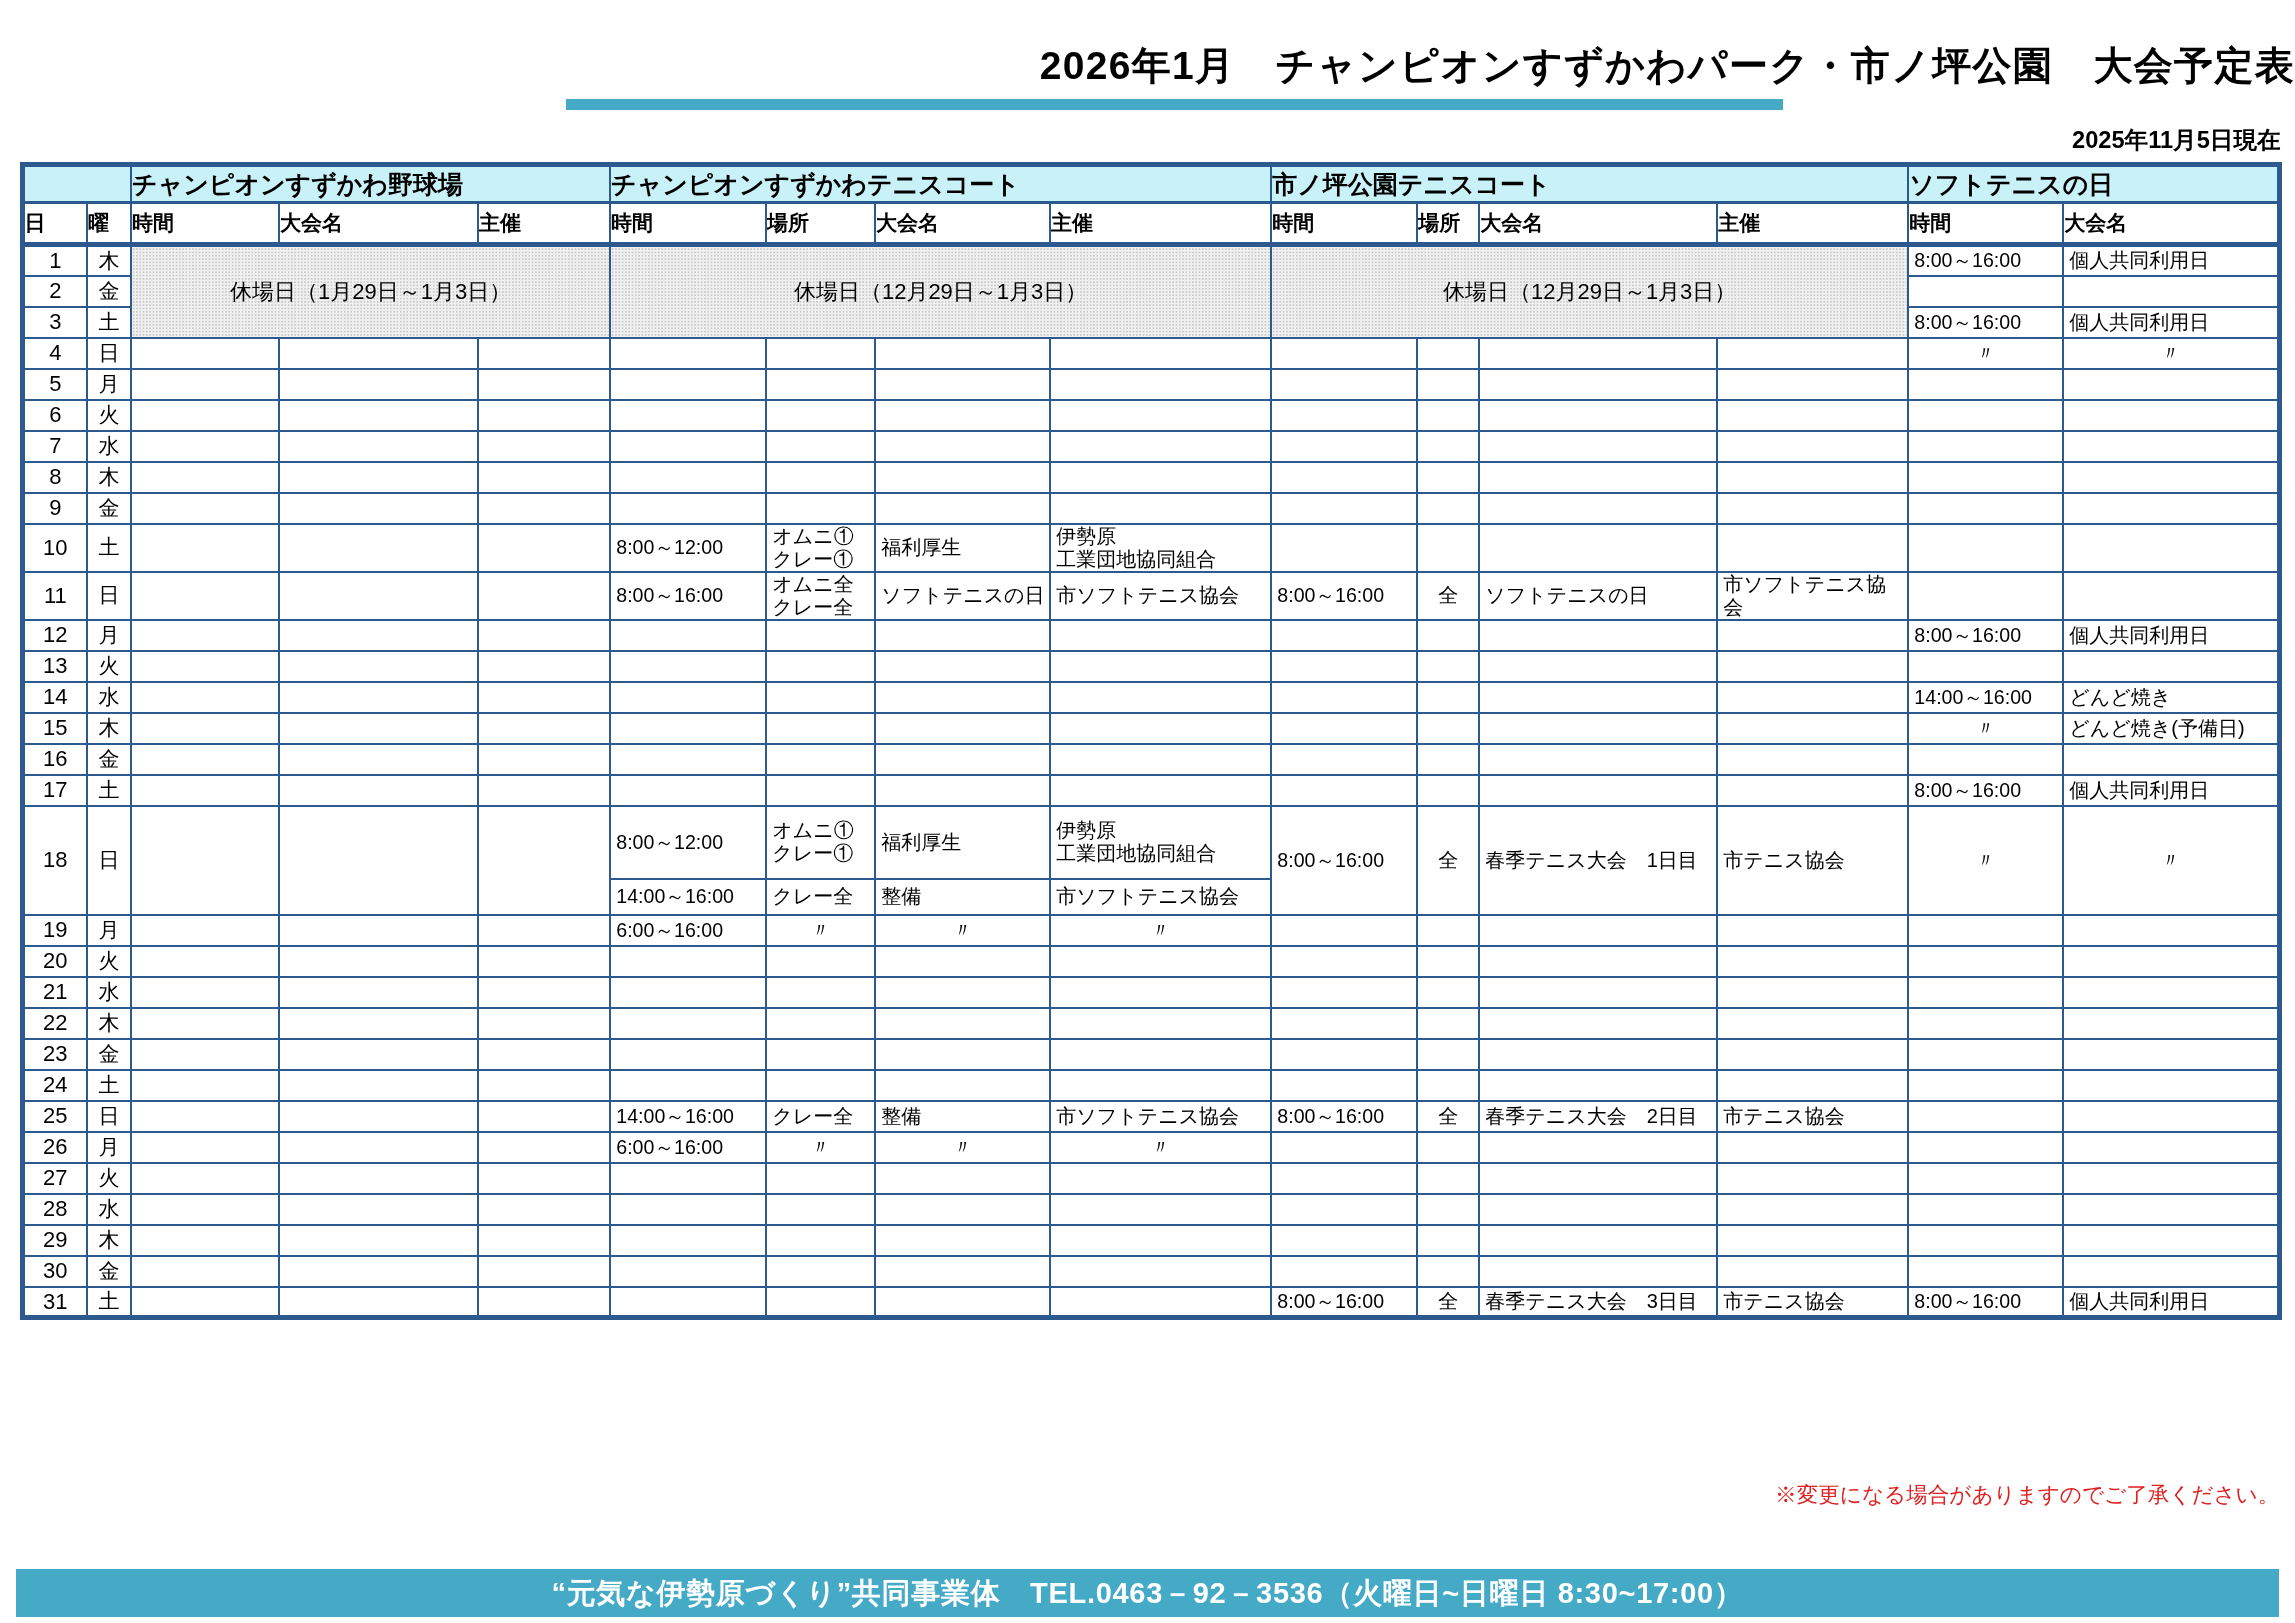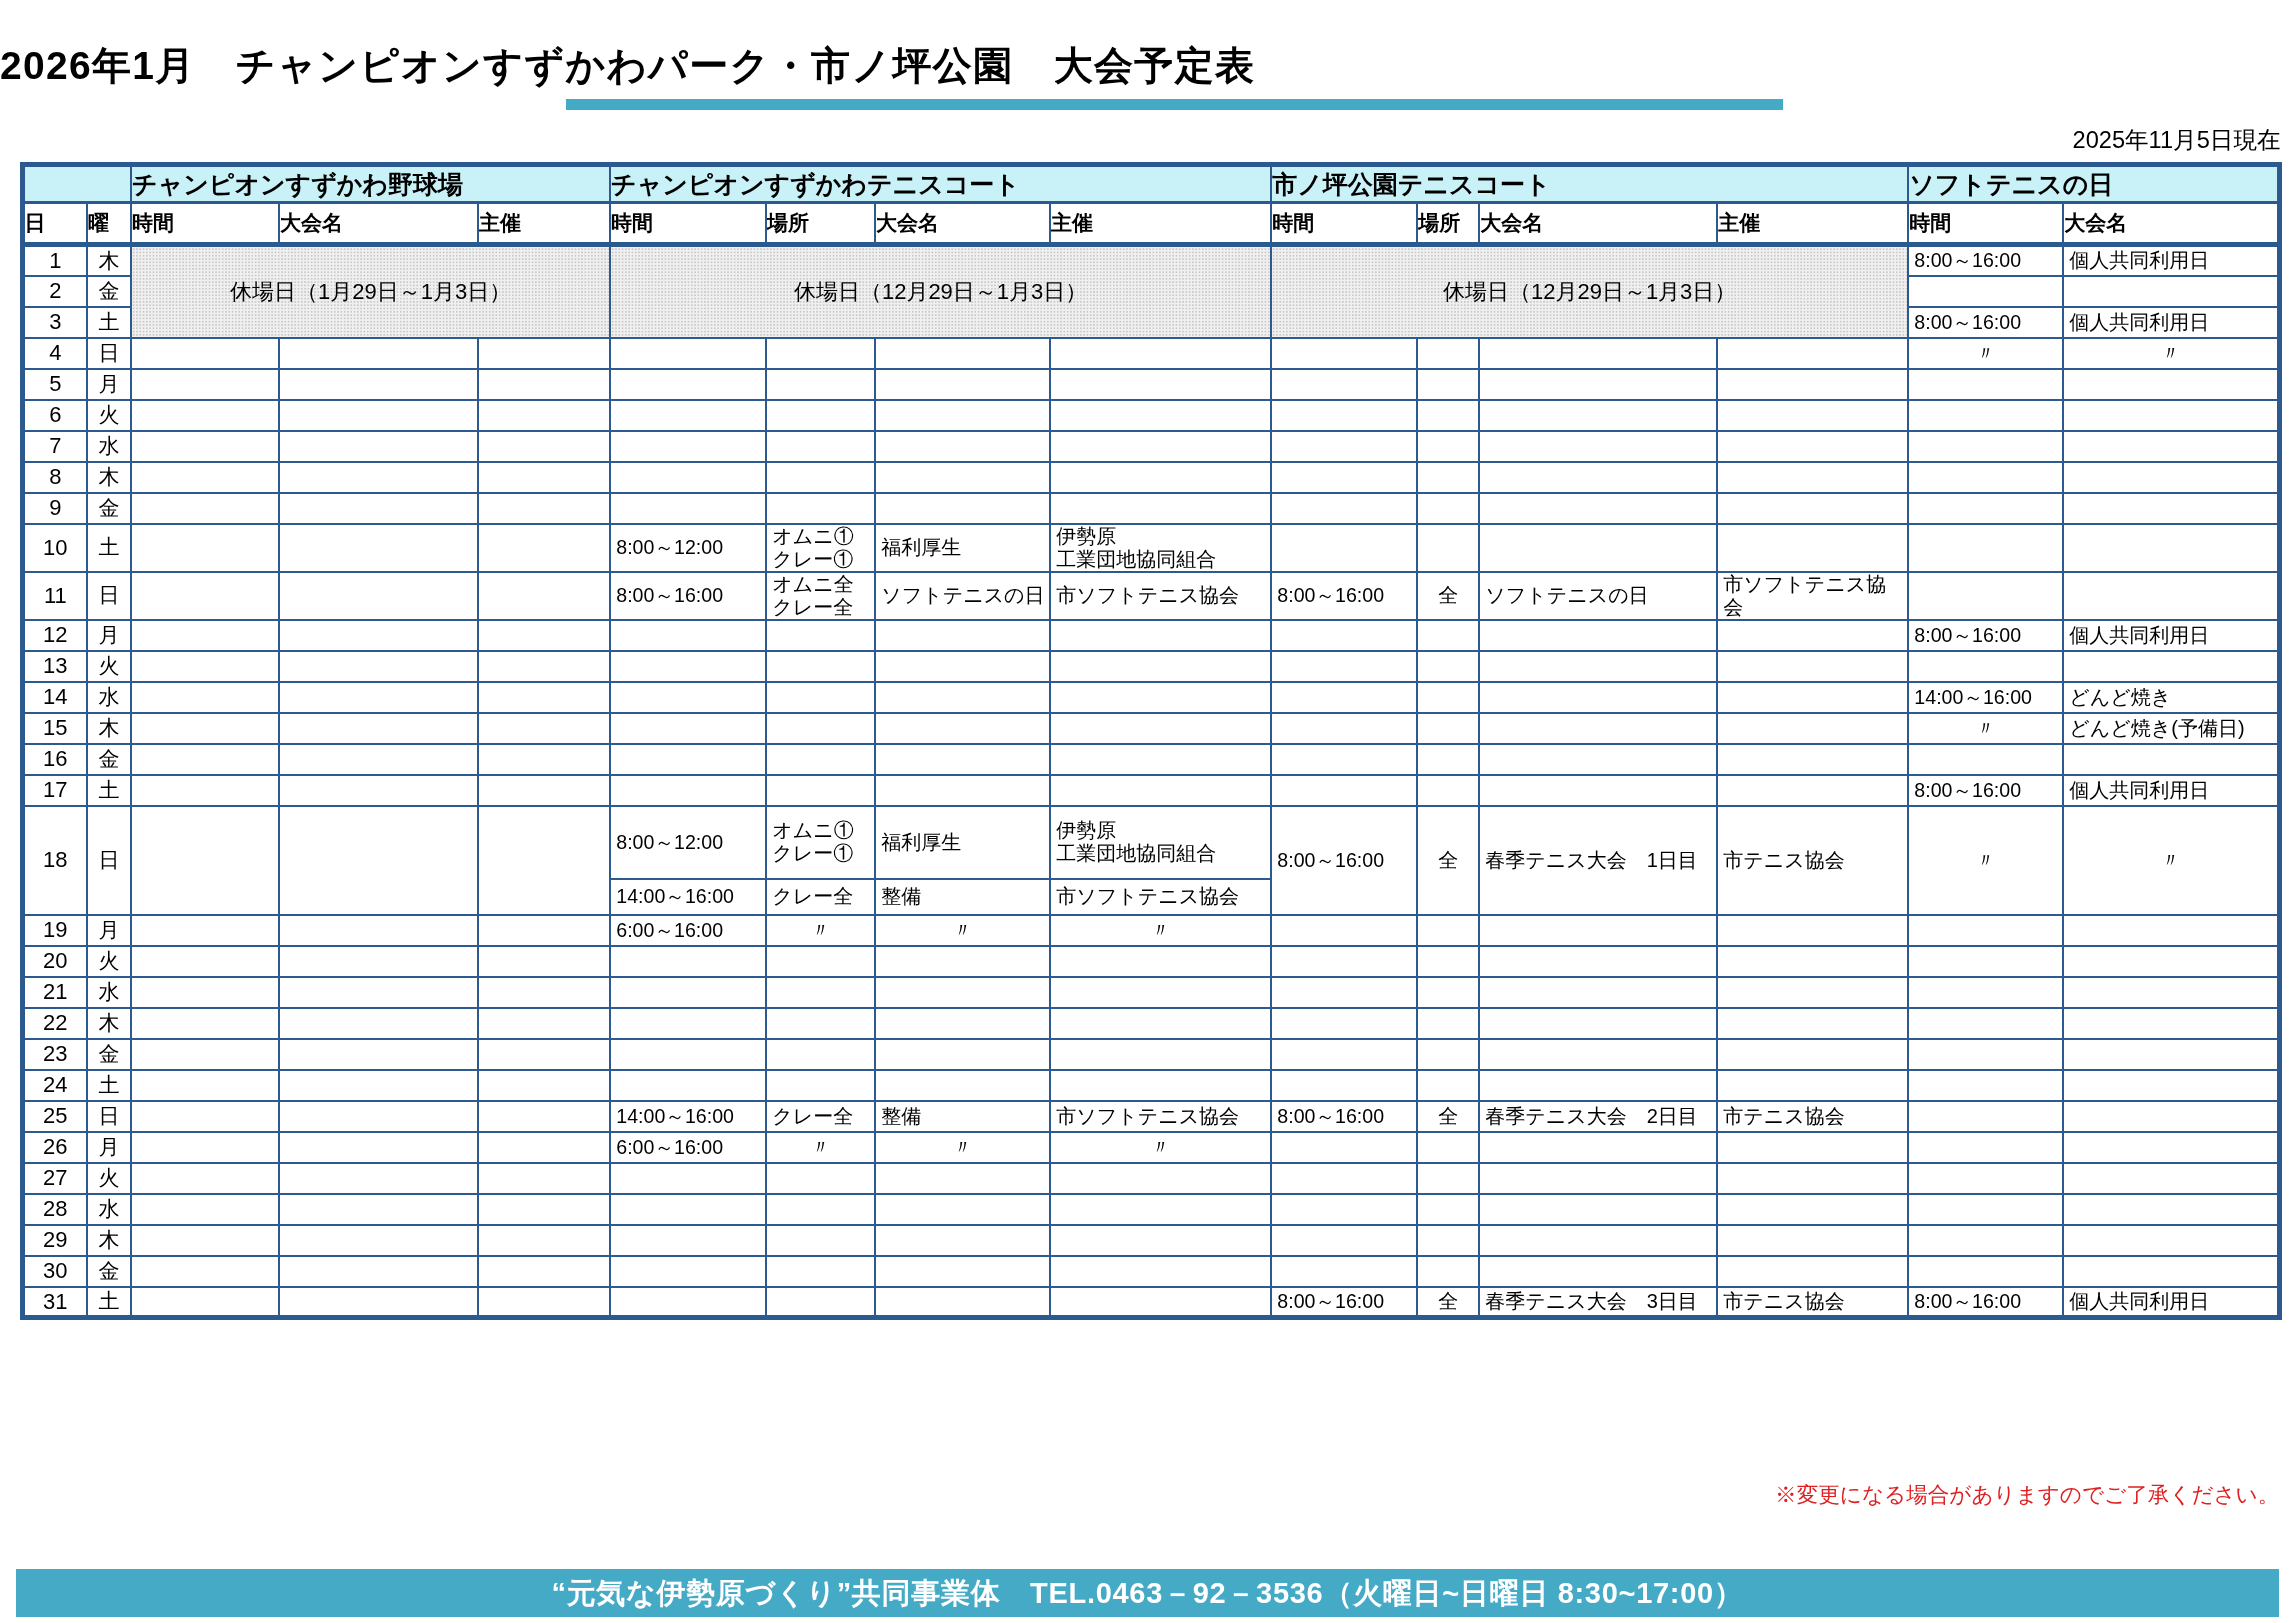--- a/index.html
+++ b/index.html
@@ -7,28 +7,28 @@
     --cyan:#c9f2f8;
     --teal:#45aac6;
     --red:#e02020;
   }
   *{margin:0;padding:0;box-sizing:border-box;}
   body{
     width:2295px;height:1623px;position:relative;background:#ffffff;
     font-family:"Liberation Sans", sans-serif;color:#000;overflow:hidden;
   }
   .page-title{
-    position:absolute;top:39px;left:0;width:100%;text-align:left;
+    position:absolute;top:39px;left:0;width:100%;text-align:right;
     font-size:39px;font-weight:bold;letter-spacing:1.3px;
   }
   .title-underline{
     position:absolute;top:99px;left:566px;width:1217px;height:11px;background:var(--teal);
   }
   .as-of{
-    position:absolute;top:124px;right:14.4px;font-size:23.6px;font-weight:normal;
+    position:absolute;top:124px;right:14.4px;font-size:23.6px;font-weight:bold;
   }
   table.sched{
     position:absolute;left:19.6px;top:162px;width:2258px;
     border-collapse:collapse;table-layout:fixed;
     border:5.9px solid var(--border);
   }
   .sched th,.sched td{
     border:2px solid var(--border);
     border-top-width:2.6px;border-bottom-width:2.6px;
     vertical-align:middle;overflow:hidden;white-space:pre-line;

